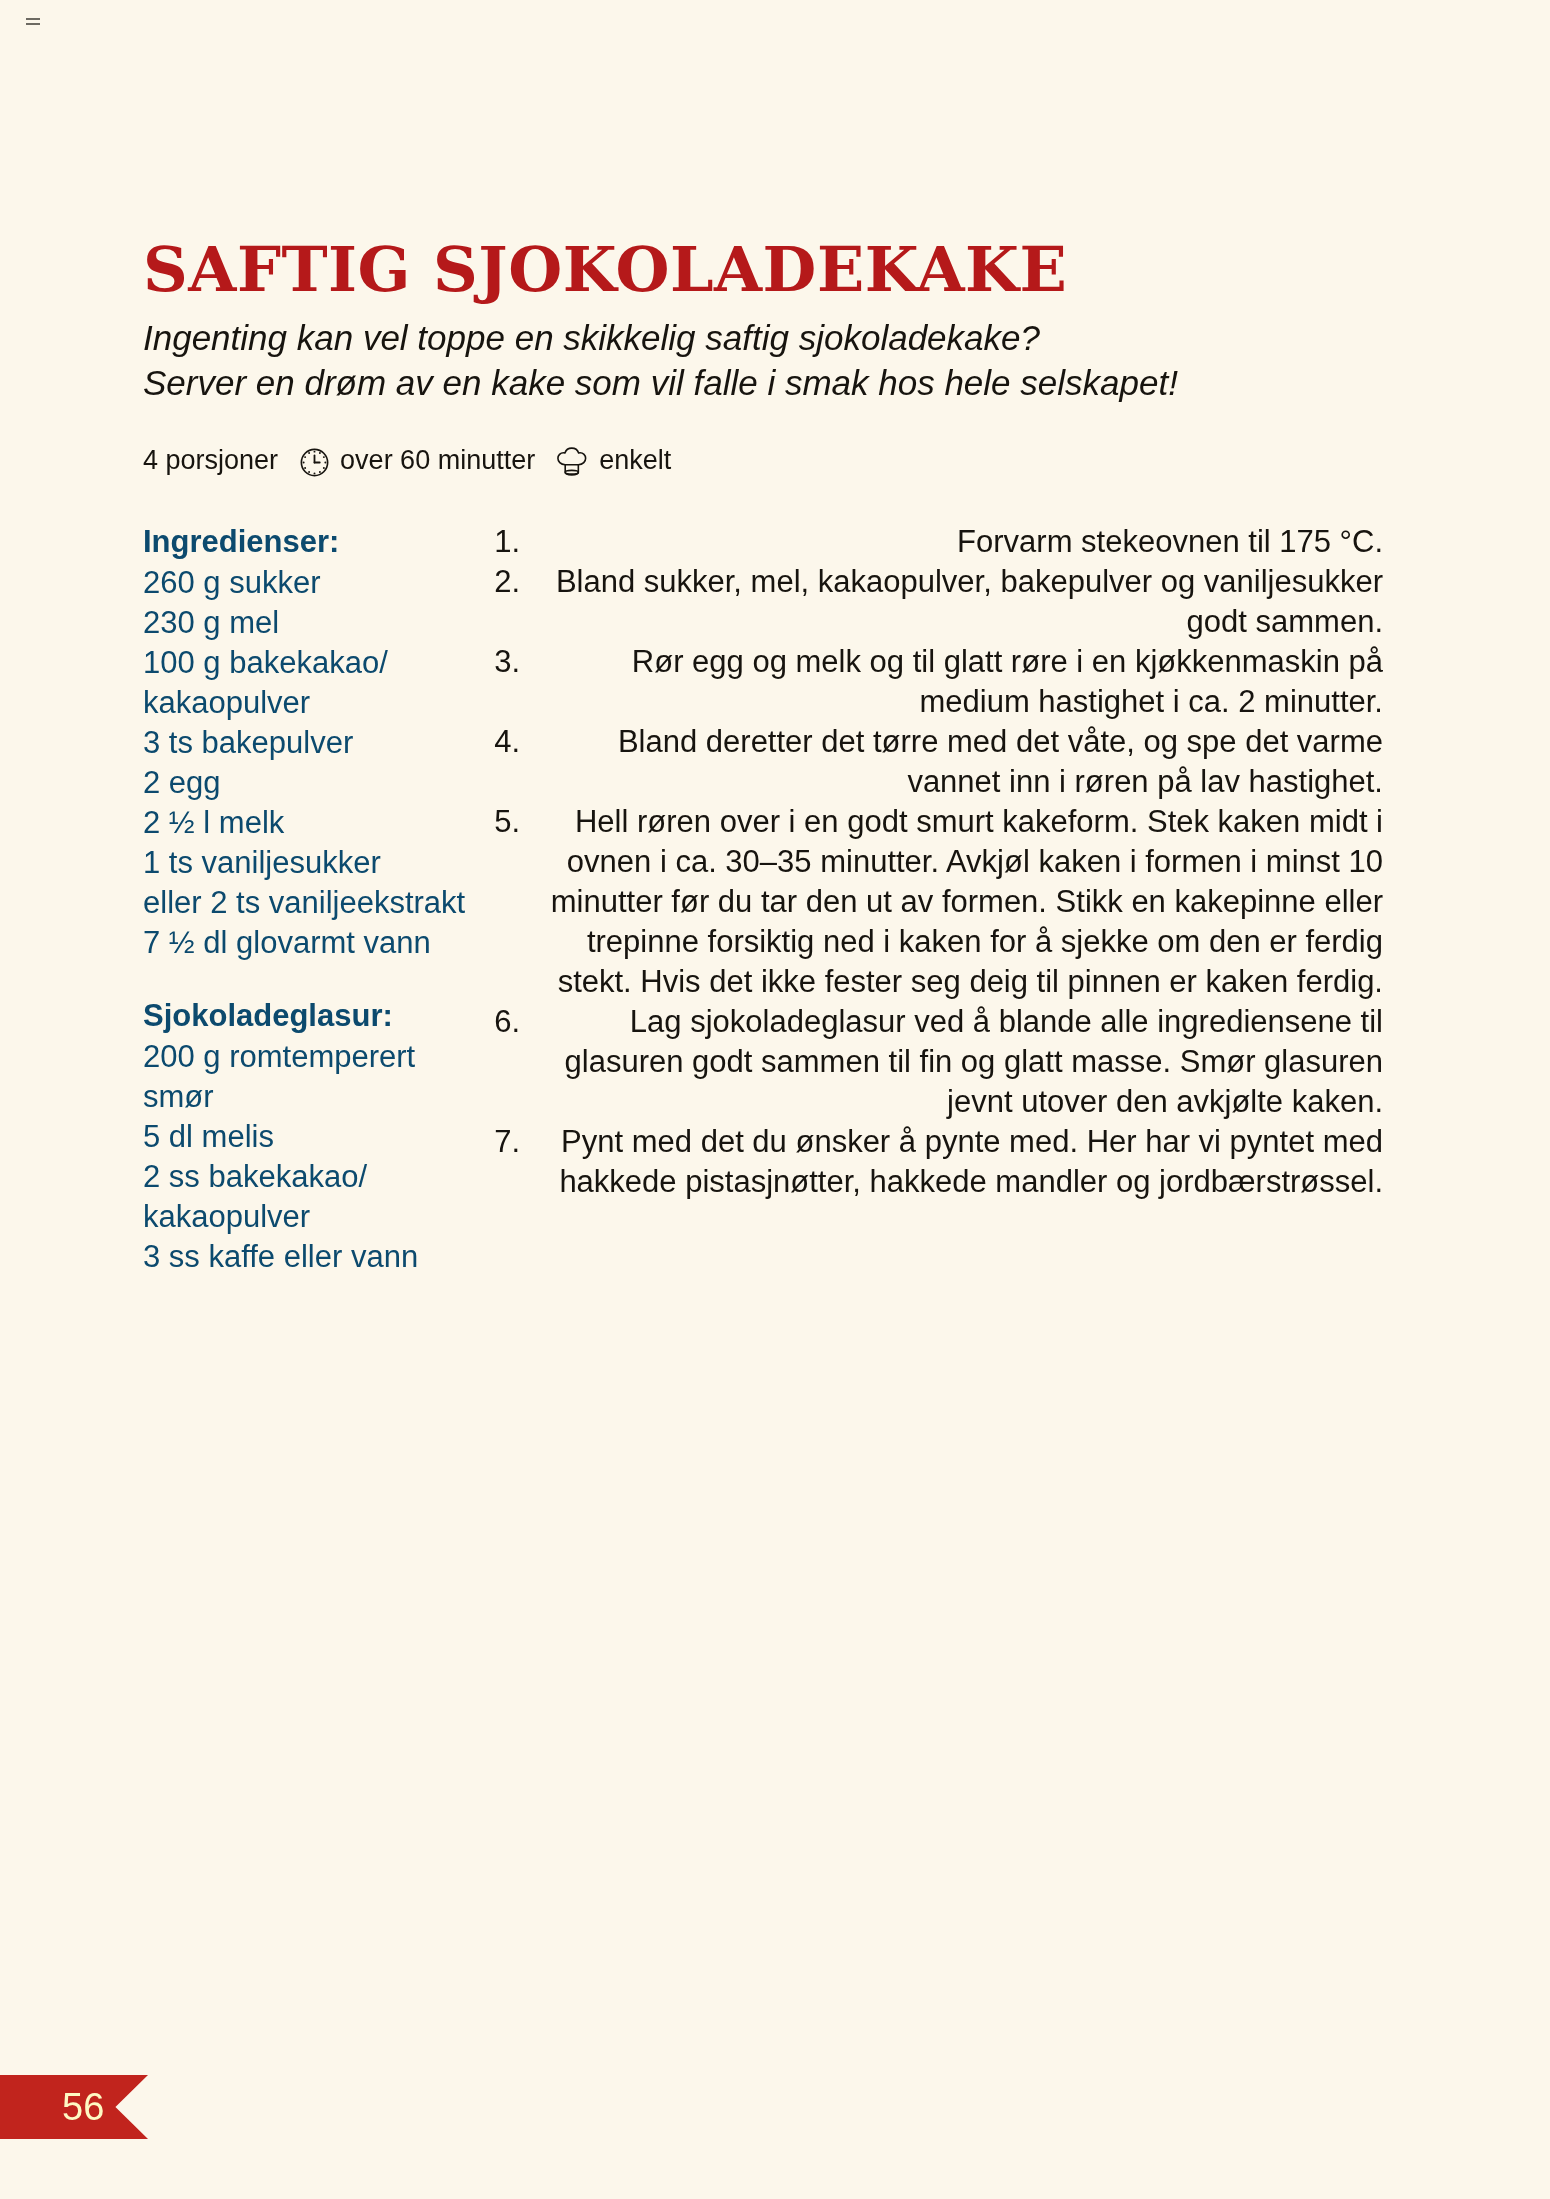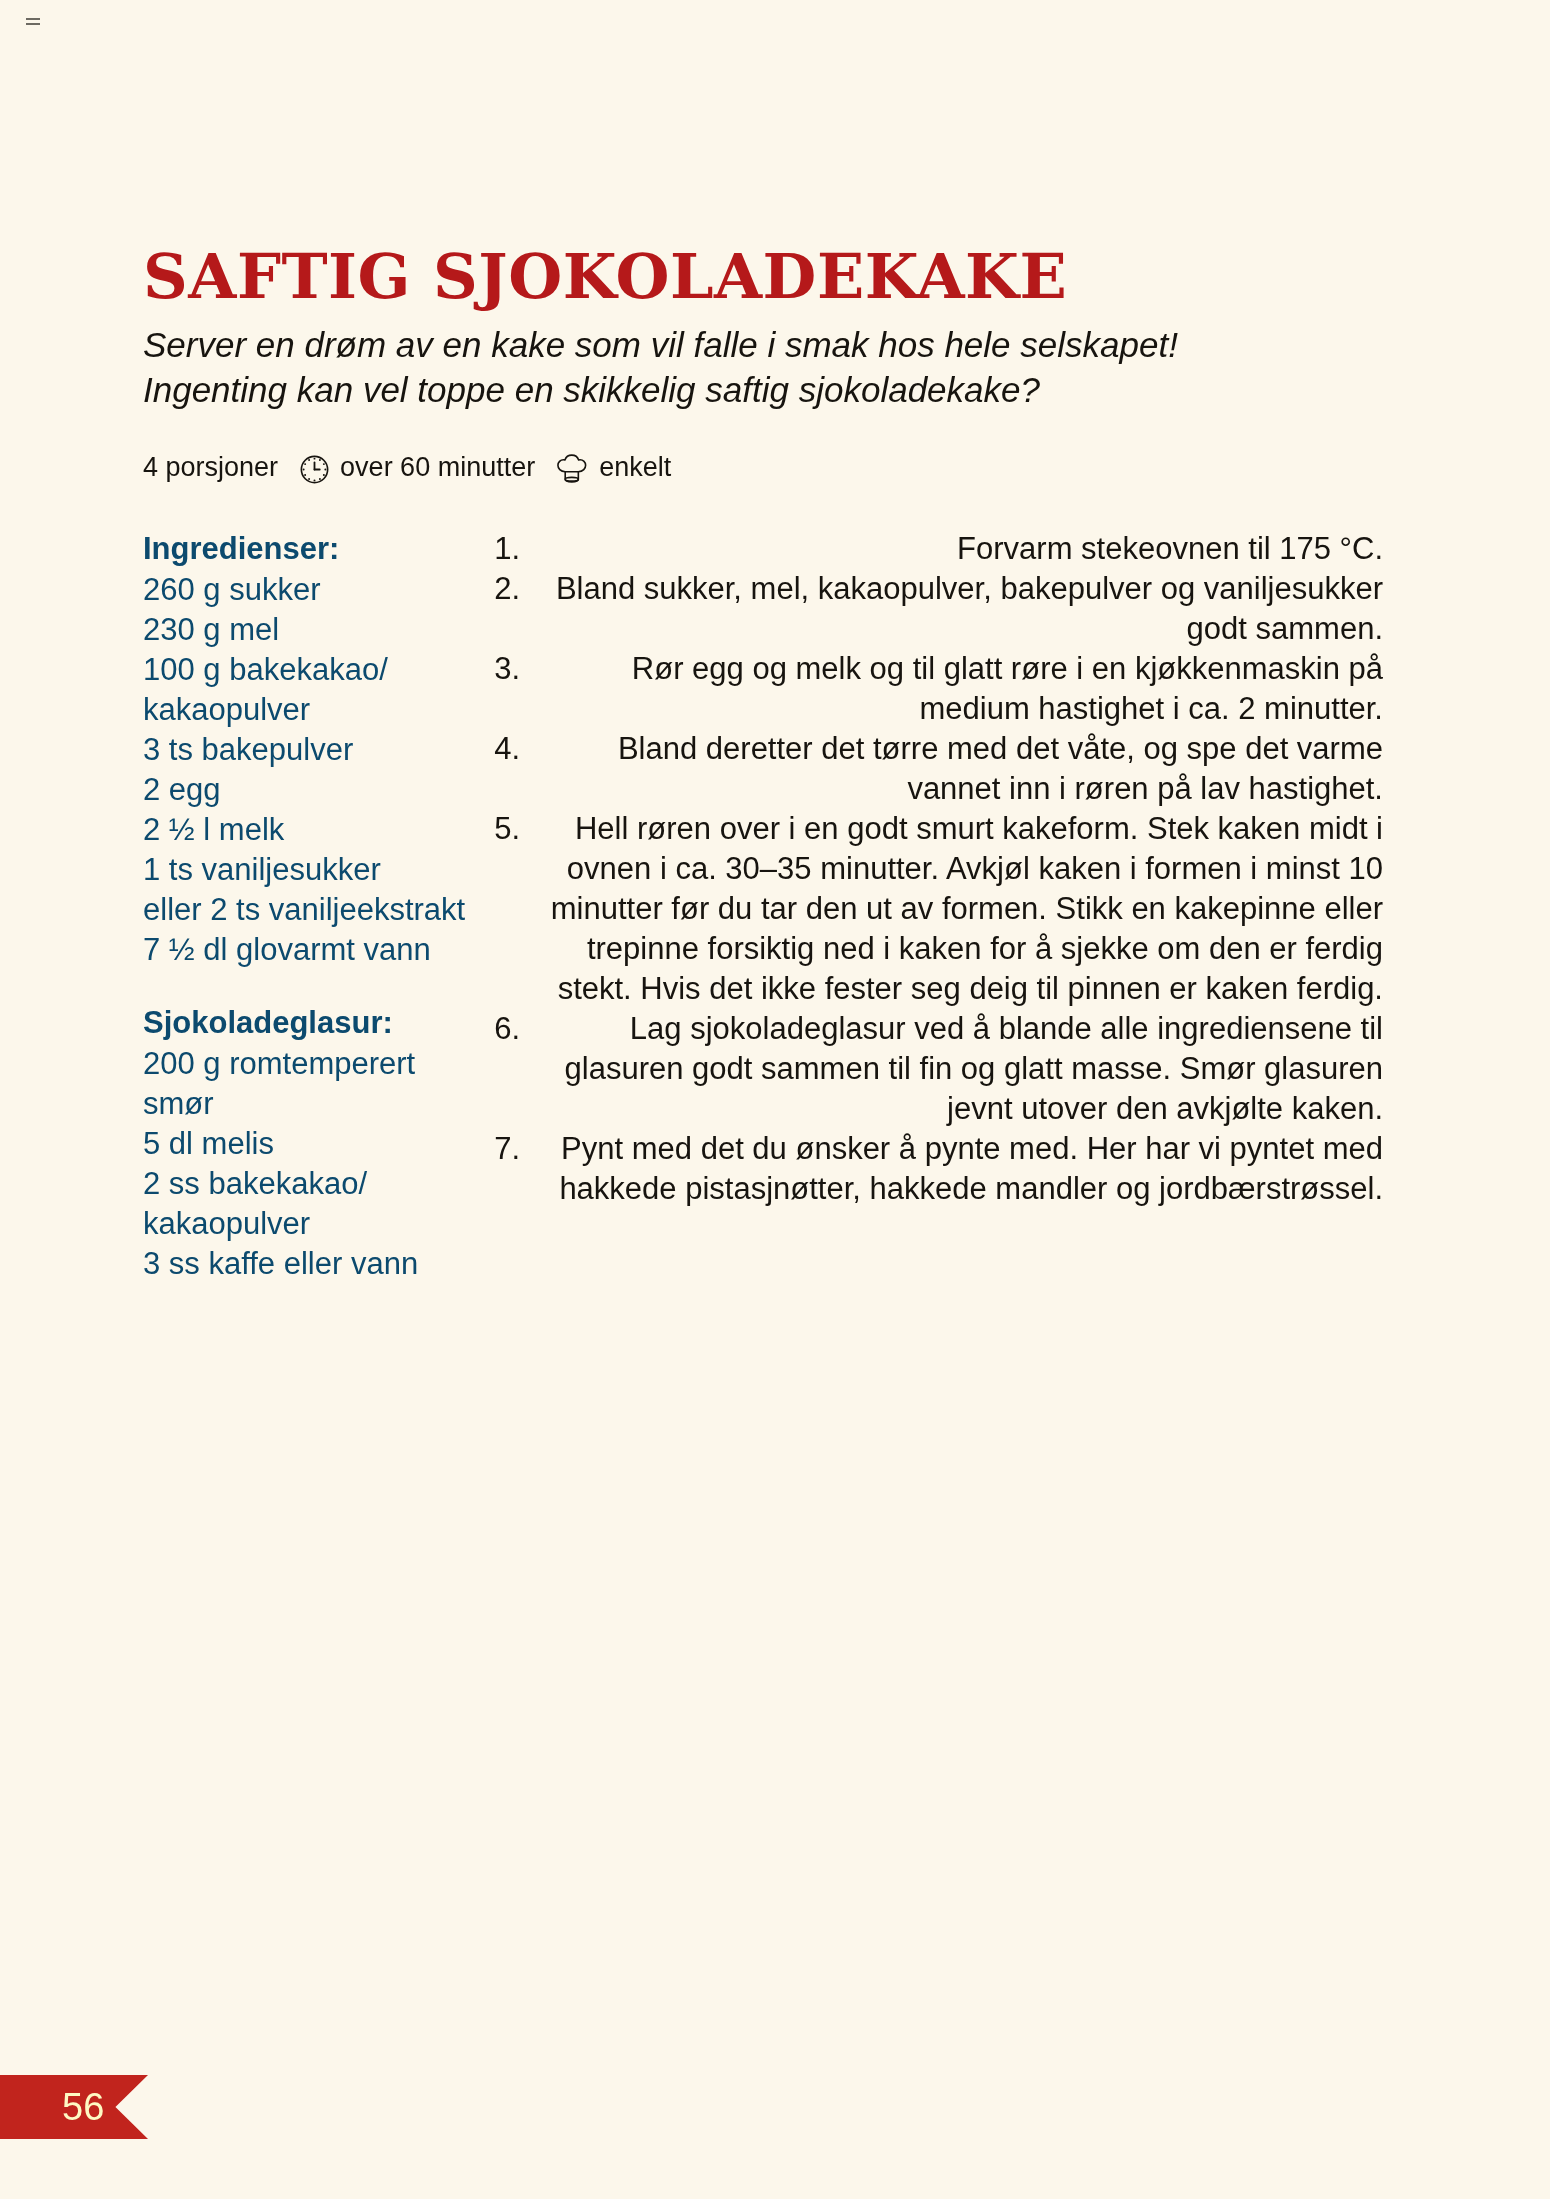--- a/index.html
+++ b/index.html
@@ -33,21 +33,21 @@
     display: block;
     width: 14px;
     height: 2px;
     background: #6d6a62;
     margin-bottom: 3px;
   }
 
   .content {
     position: absolute;
     left: 143px;
-    top: 244px;
+    top: 237px;
     width: 1240px;
   }
 
   .recipe-title {
     font-family: "DejaVu Serif", "Liberation Serif", serif;
     font-weight: bold;
     font-size: 62px;
     line-height: 1.05;
     letter-spacing: 0.5px;
     color: #B5191A;
@@ -155,22 +155,22 @@
   <div class="scan-marks">
     <i></i>
       <i></i>
   </div>
 
   <div class="content">
 
     <h1 class="recipe-title">SAFTIG SJOKOLADEKAKE</h1>
 
     <p class="recipe-intro">
+      <span>Ingenting kan vel toppe en skikkelig saftig sjokoladekake?</span>
       <span>Server en drøm av en kake som vil falle i smak hos hele selskapet!</span>
-      <span>Ingenting kan vel toppe en skikkelig saftig sjokoladekake?</span>
     </p>
 
     <div class="meta-row">
       <span class="meta-text">4 porsjoner</span>
       <span class="meta-gap"></span>
       <span class="meta-icon">
         <svg width="33" height="33" viewBox="0 0 44 44" aria-hidden="true">
           <circle cx="22" cy="22" r="17.5" fill="none" stroke="#17140F" stroke-width="2.2"></circle>
           <circle cx="22" cy="7.5" r="1.3" fill="#17140F"></circle>
           <circle cx="29.2" cy="9.4" r="1.3" fill="#17140F"></circle>

